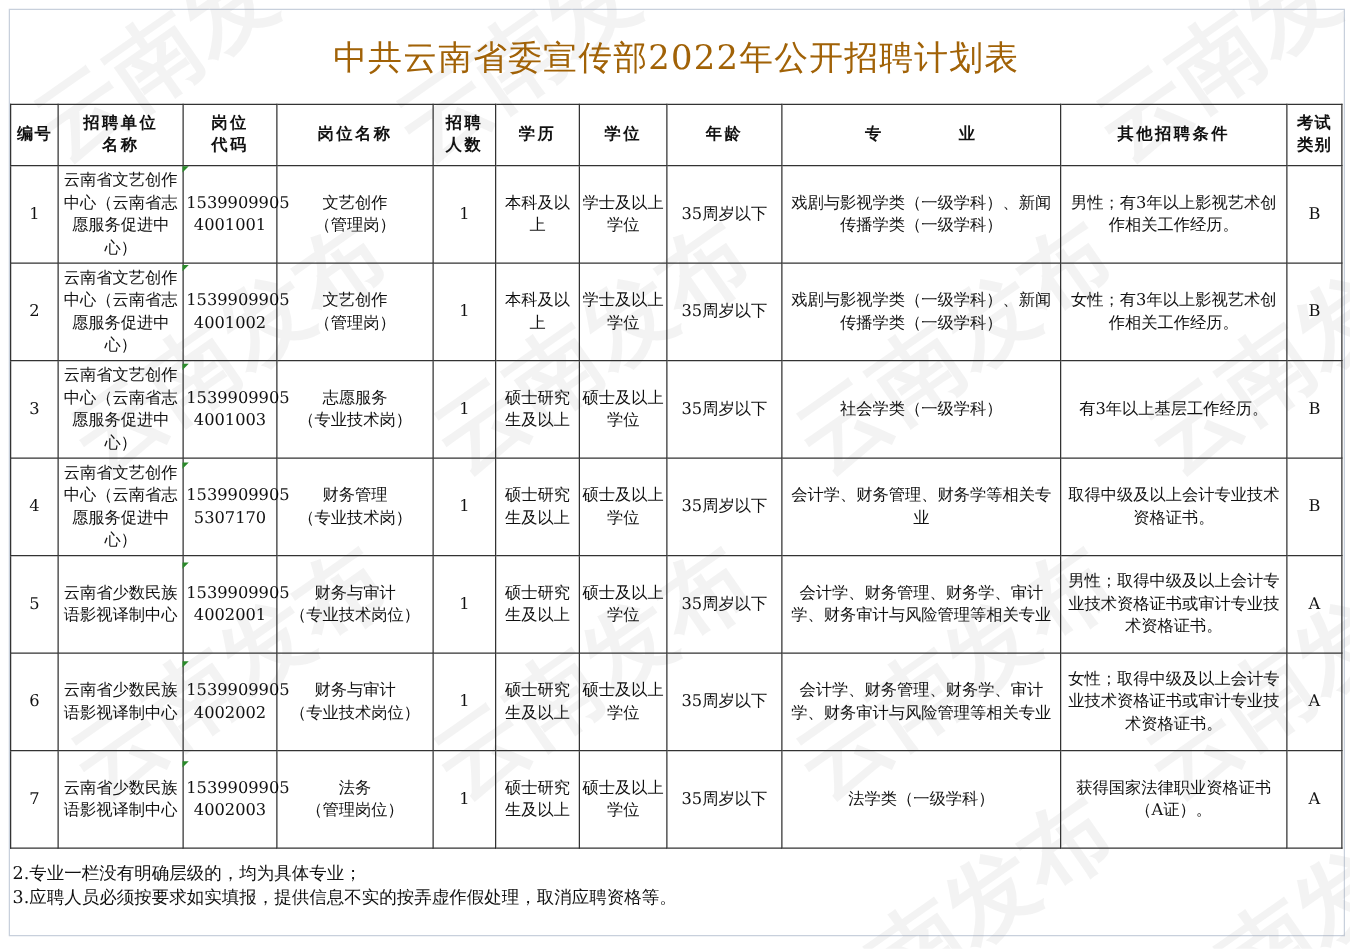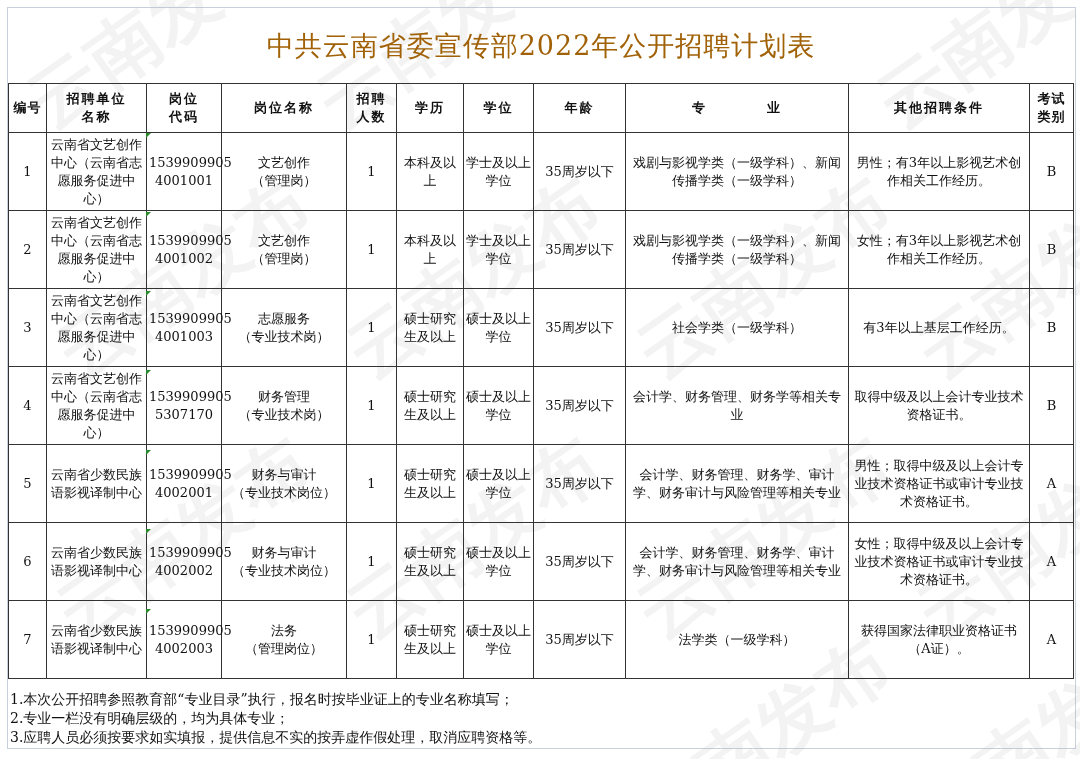--- a/index.html
+++ b/index.html
@@ -228,16 +228,15 @@
 
 <div class="tick" style="left:146px;top:133px;"></div>
 <div class="tick" style="left:146px;top:212px;"></div>
 <div class="tick" style="left:146px;top:291px;"></div>
 <div class="tick" style="left:146px;top:370px;"></div>
 <div class="tick" style="left:146px;top:450px;"></div>
 <div class="tick" style="left:146px;top:529px;"></div>
 <div class="tick" style="left:146px;top:609px;"></div>
 
 <div class="notes">
-  <div>1.本次公开招聘参照教育部“专业目录”执行，报名时按毕业证上的专业名称填写；</div>
   <div>2.专业一栏没有明确层级的，均为具体专业；</div>
   <div>3.应聘人员必须按要求如实填报，提供信息不实的按弄虚作假处理，取消应聘资格等。</div>
 </div>
 
 </body></html>

